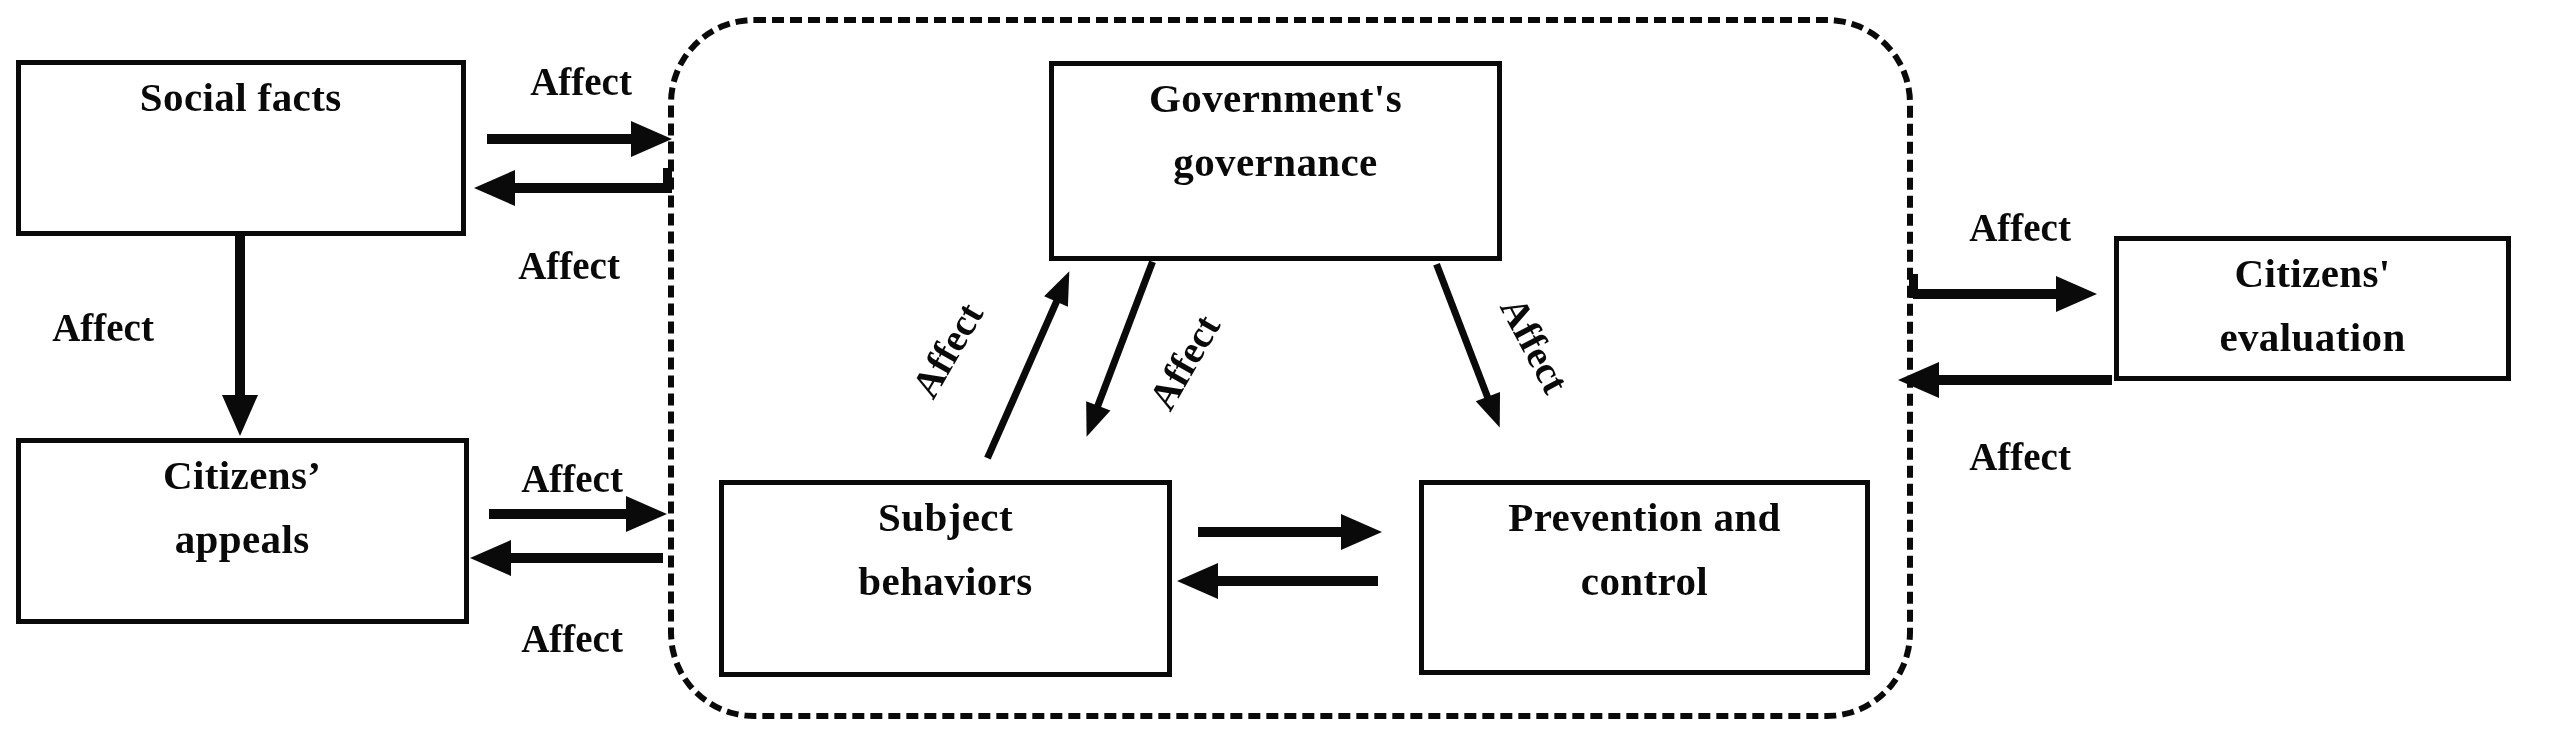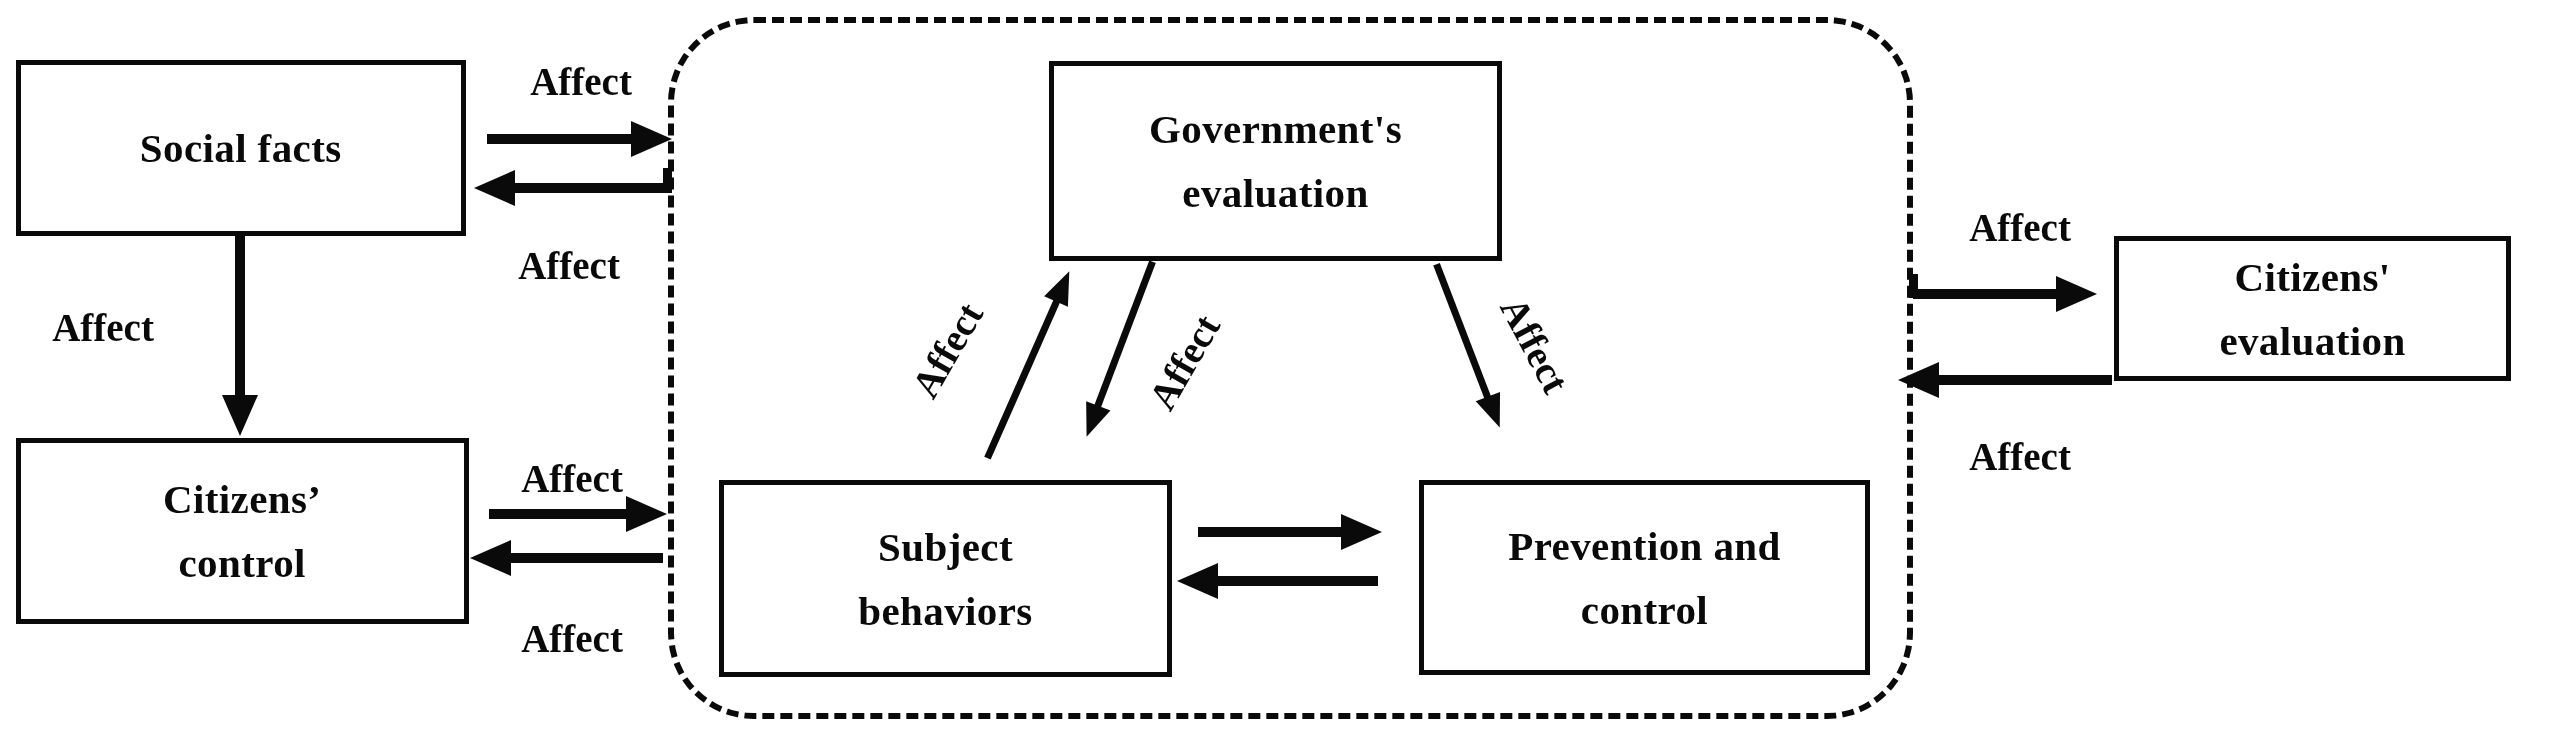--- a/index.html
+++ b/index.html
@@ -9,21 +9,21 @@
     background:#ffffff;
     font-family:"Liberation Serif","DejaVu Serif",serif;
     color:#0a0a0a;
     overflow:hidden;
   }
   
   .node{
     position:absolute;
     border:5.5px solid #0a0a0a;
     background:#ffffff;
-    display:flex;align-items:center;justify-content:center;
+    display:flex;justify-content:center;
     box-sizing:border-box;
     text-align:center;
   }
   .node-label{
     font-weight:bold;
     font-size:41px;
     line-height:64px;
     white-space:pre-line;
     letter-spacing:0.4px;
   }
@@ -76,26 +76,26 @@
 <div id="canvas">
 
   <div class="boundary"></div>
 
   <div class="node" style="left:15.7px;top:60px;width:450px;height:176px;">
     <span class="node-label">Social facts</span>
   </div>
 
   <div class="node" style="left:15.7px;top:438px;width:453px;height:186px;">
     <span class="node-label">Citizens’
-control</span>
+appeals</span>
   </div>
 
   <div class="node" style="left:1049px;top:61px;width:453px;height:200px;">
     <span class="node-label">Government's
-evaluation</span>
+governance</span>
   </div>
 
   <div class="node" style="left:719px;top:480px;width:453px;height:197px;">
     <span class="node-label">Subject
 behaviors</span>
   </div>
 
   <div class="node" style="left:1403px;top:480px;width:451px;height:195px;margin-left:16px;">
     <span class="node-label">Prevention and
 control</span>

